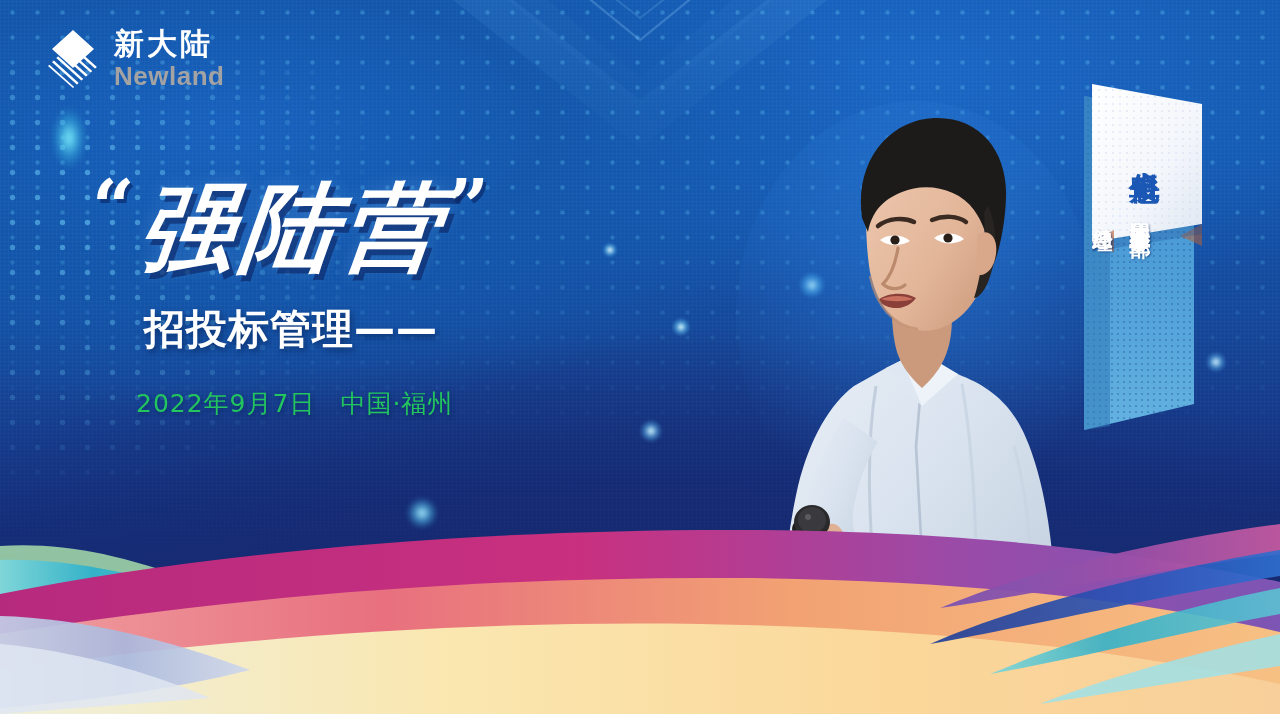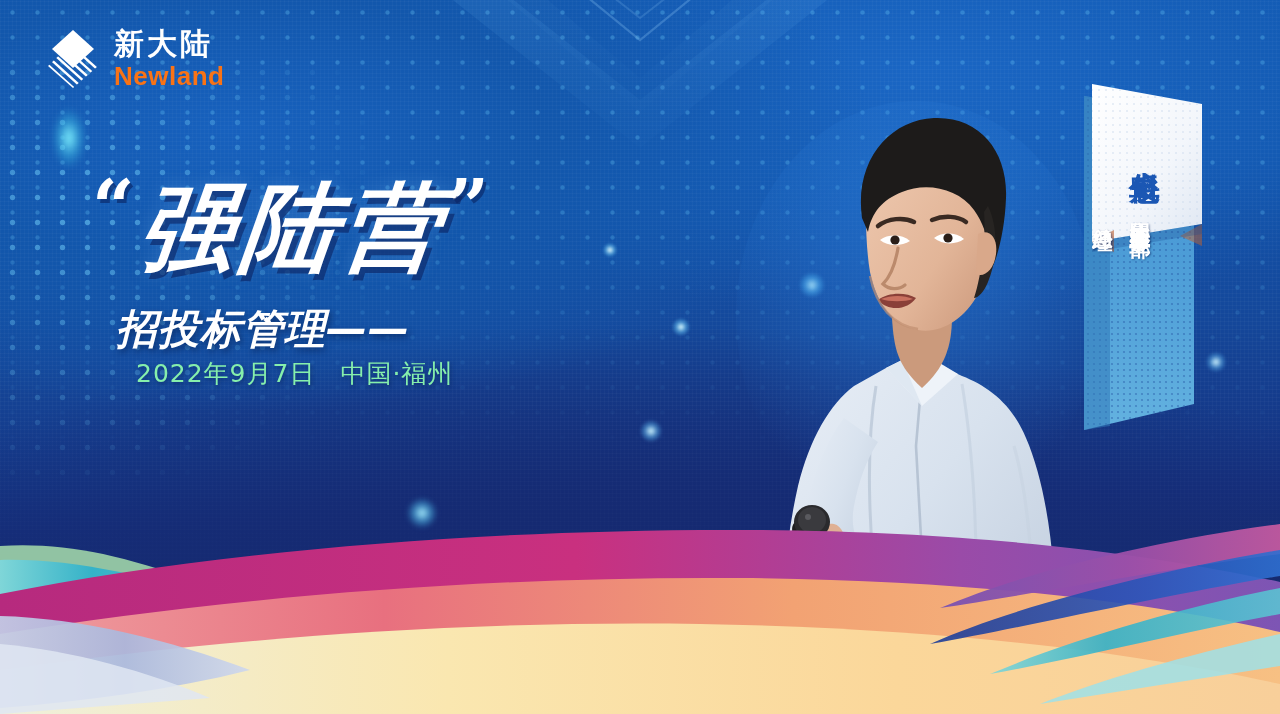--- a/index.html
+++ b/index.html
@@ -59,21 +59,21 @@
 
   
   .logo{position:absolute;left:44px;top:28px;display:flex;align-items:center;gap:12px;}
   .logo-mark{width:58px;height:62px;position:relative;}
   .logo-text{display:flex;flex-direction:column;line-height:1;}
   .logo-cn{
     font-size:30px;font-weight:700;color:#fff;letter-spacing:3px;
     font-family:"DejaVu Sans","Liberation Sans",sans-serif;
   }
   .logo-en{
-    font-size:26px;font-weight:700;color:#f97316;letter-spacing:.5px;margin-top:4px;
+    font-size:26px;font-weight:700;color:#a3a3a3;letter-spacing:.5px;margin-top:4px;
     font-family:"Liberation Sans",sans-serif;
   }
 
   
   .headline{position:absolute;left:92px;top:178px;width:700px;}
   .title-row{display:flex;align-items:flex-start;}
   .quote{
     color:#fff;font-size:74px;line-height:.8;font-weight:700;
     font-family:"DejaVu Serif","Liberation Serif",serif;
     text-shadow:3px 4px 0 rgba(8,30,90,.55);
@@ -83,32 +83,31 @@
   .main-title{
     font-family:"DejaVu Sans","Liberation Sans",sans-serif;
     font-size:96px;font-weight:700;color:#fff;
     letter-spacing:6px;line-height:1.05;
     font-style:italic;
     transform:skewX(-6deg);
     text-shadow:5px 6px 0 rgba(10,34,96,.6), 0 0 18px rgba(140,200,255,.25);
     white-space:nowrap;
   }
   .sub-title{
-    margin-top:22px;margin-left:24px;
+    margin-top:22px;margin-left:52px;
     font-family:"DejaVu Sans","Liberation Sans",sans-serif;
     font-size:41px;font-weight:700;color:#fff;line-height:1.38;
     letter-spacing:1px;
     text-shadow:2px 3px 6px rgba(6,24,70,.55);
-    font-style:italic;
   }
   .sub-title .l2{white-space:nowrap;}
   .date-line{
-    margin-left:44px;
-    font-family:"DejaVu Sans","Liberation Sans",sans-serif;
-    font-size:25px;color:#86efac;letter-spacing:1px;font-weight:400;
+    margin-top:30px;margin-left:44px;
+    font-family:"DejaVu Sans","Liberation Sans",sans-serif;
+    font-size:25px;color:#22c55e;letter-spacing:1px;font-weight:400;
     text-shadow:1px 2px 4px rgba(6,24,70,.5);
   }
   .date-city{margin-left:16px;}
 
   
   .speaker{position:absolute;left:726px;top:86px;width:380px;height:628px;}
   .sp-svg{position:absolute;inset:0;}
 
   
   .badge{position:absolute;left:1062px;top:74px;width:150px;height:365px;}

